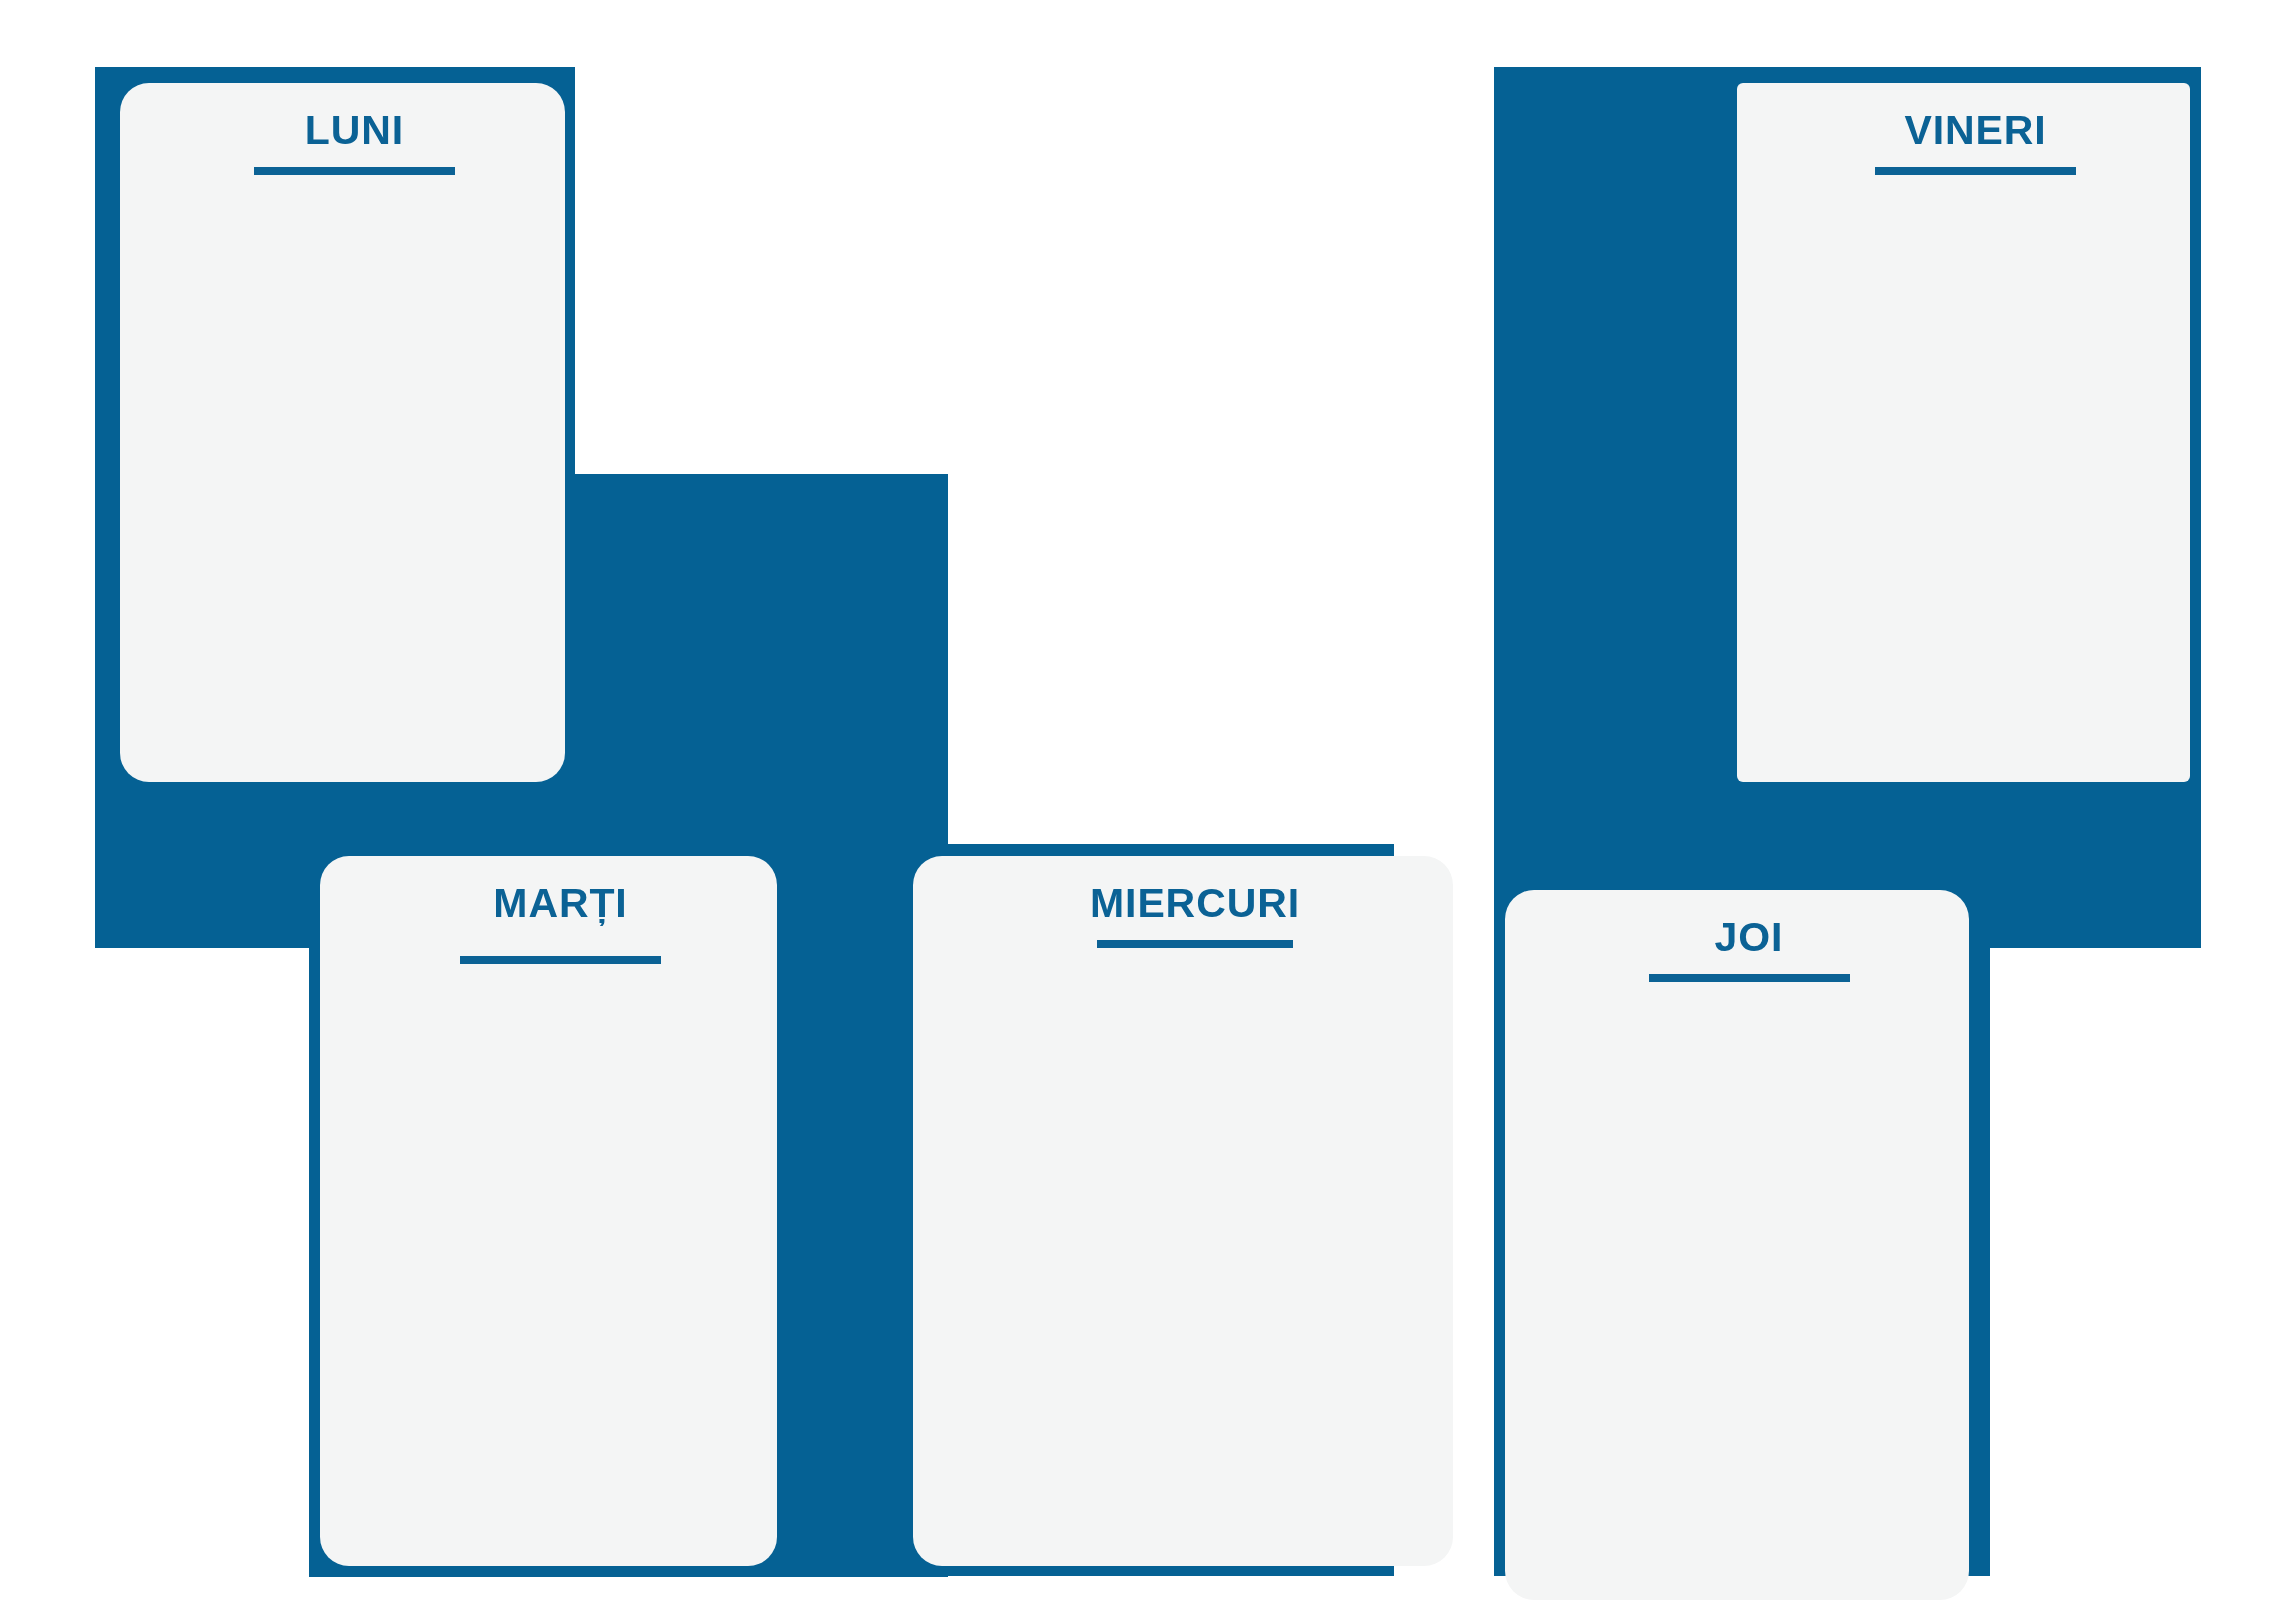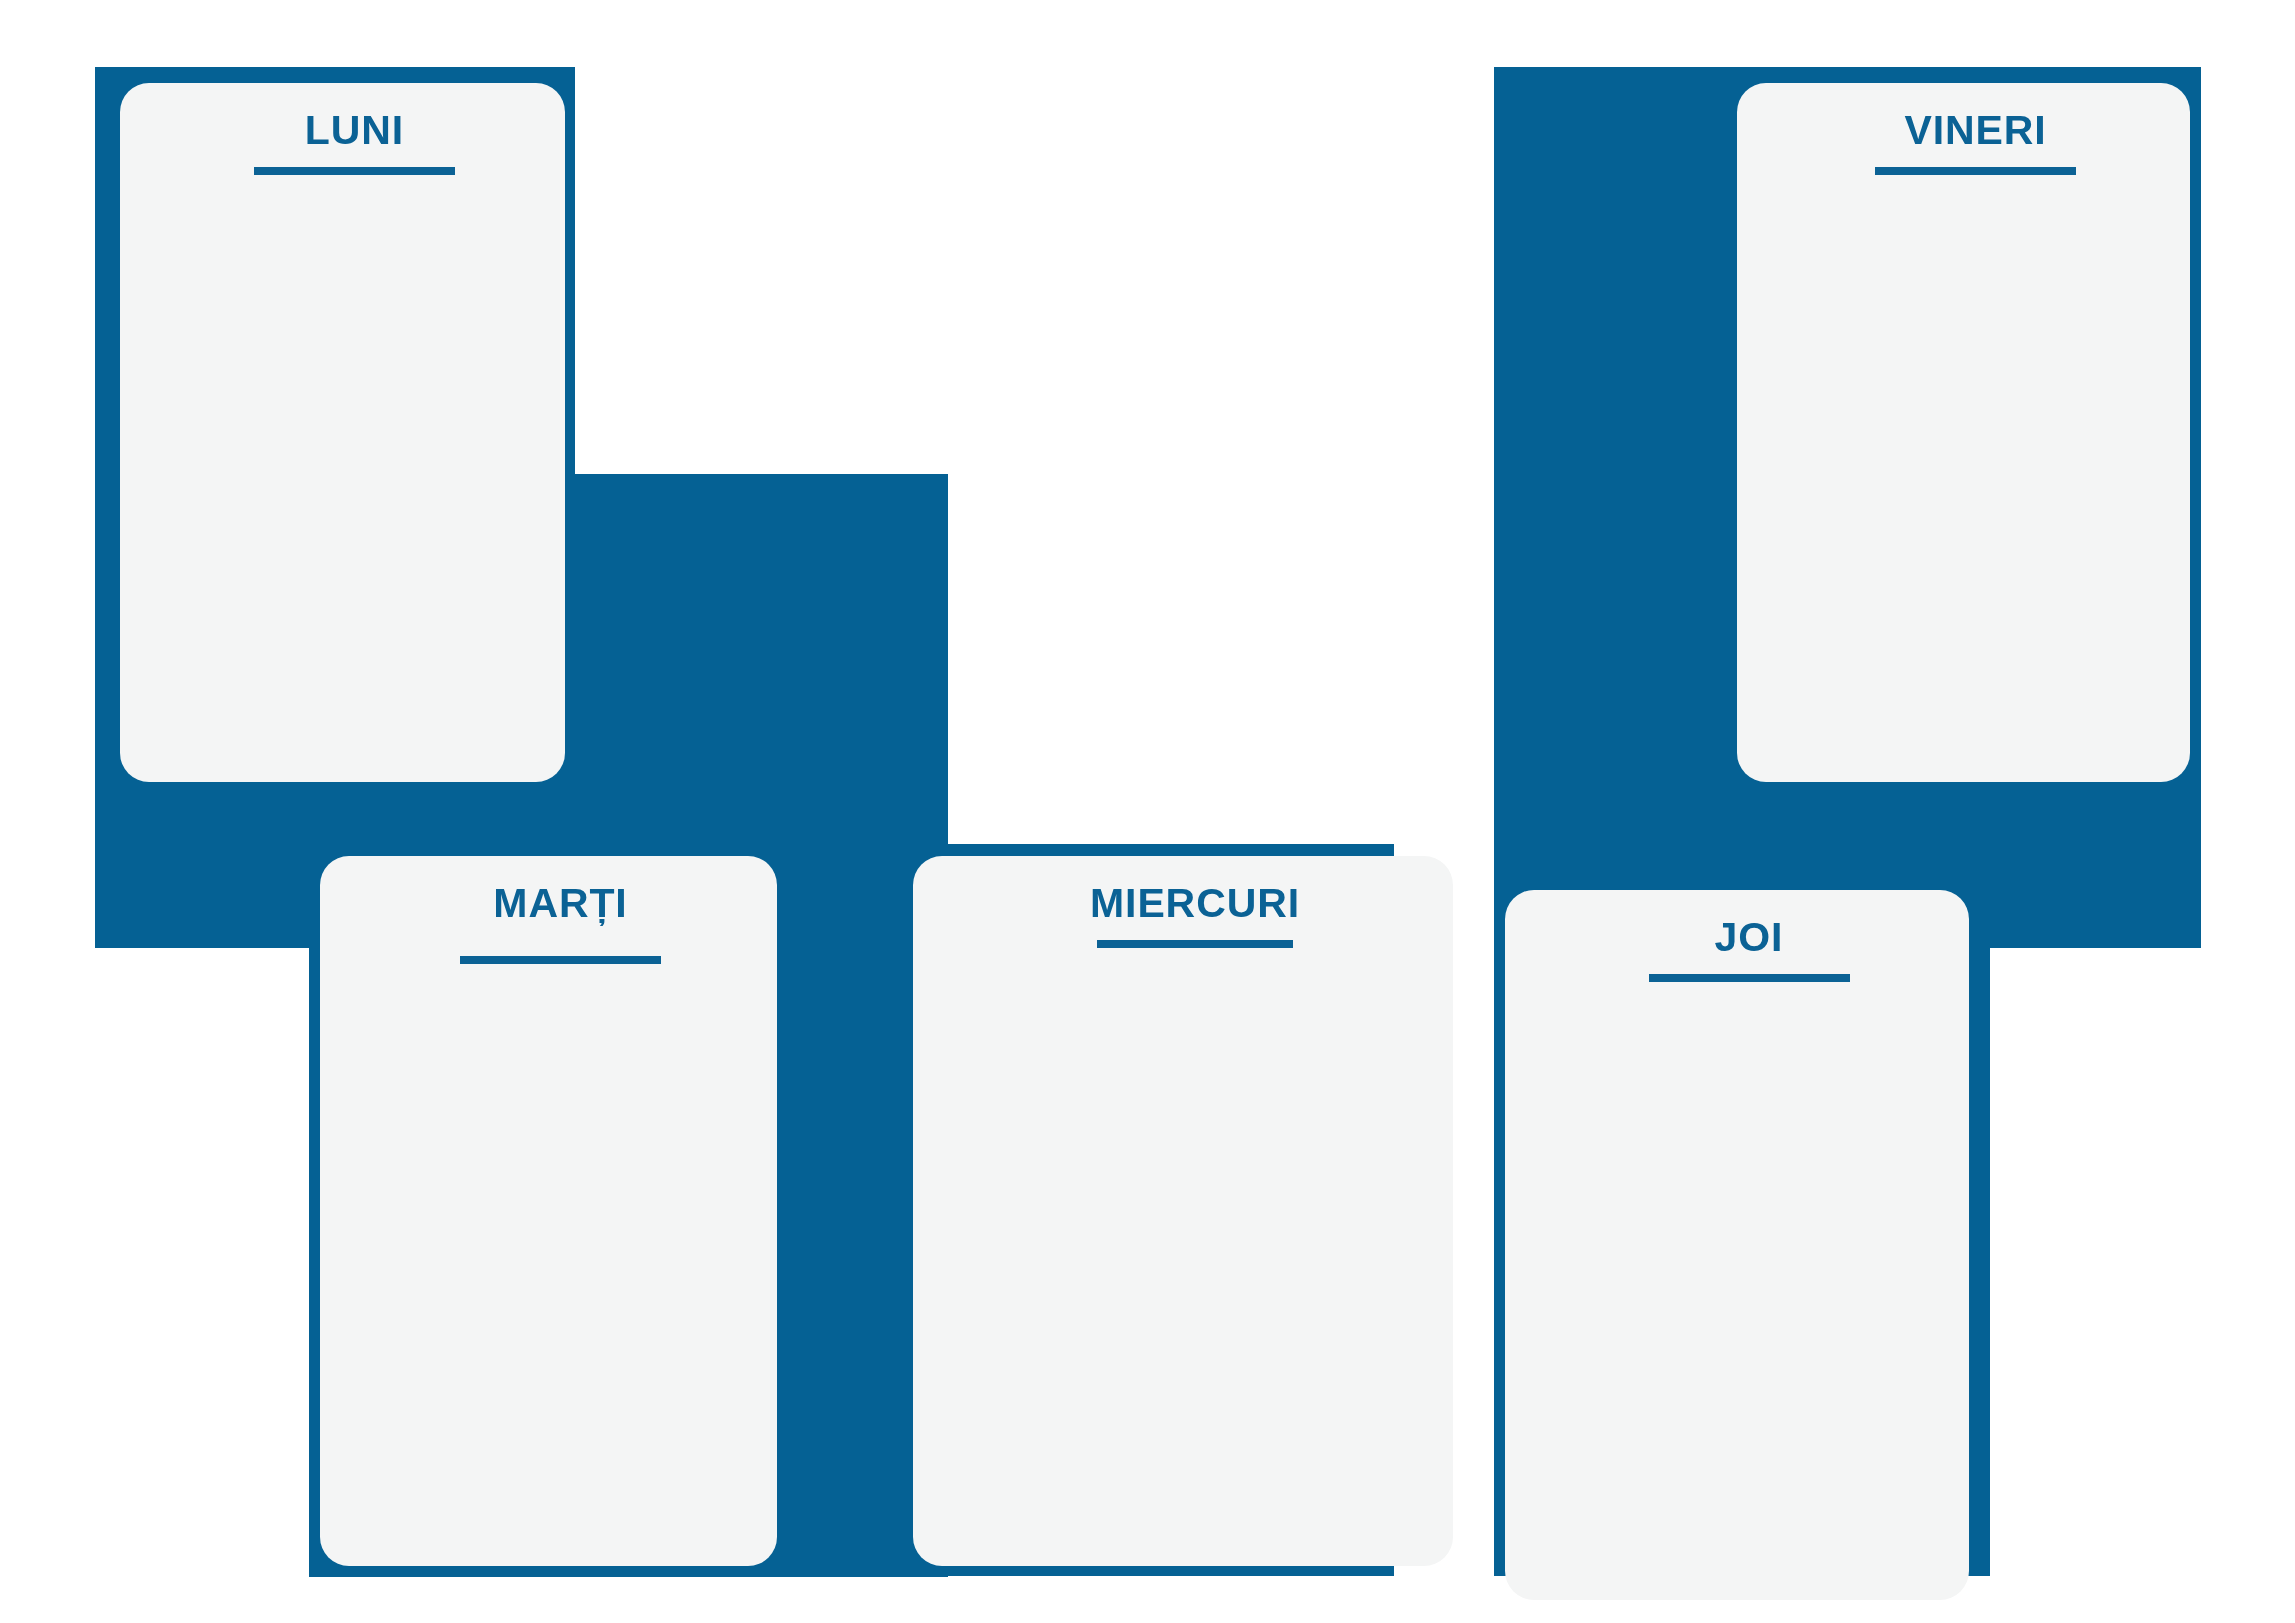--- a/index.html
+++ b/index.html
@@ -47,21 +47,21 @@
     display: flex;
     flex-direction: column;
     align-items: center;
     padding-left: 24px;
   }
 
   .card-luni     { left: 120px;  top: 83px;  width: 445px;  height: 699px; }
   .card-marti    { left: 320px;  top: 856px; width: 457px;  height: 710px; gap: 16px; }
   .card-miercuri { left: 913px; top: 856px; width: 540px; height: 710px; }
   .card-joi      { left: 1505px; top: 856px; width: 464px; height: 710px; margin-top: 34px; }
-  .card-vineri   { left: 1737px; top: 83px;  width: 453px;  height: 699px; }
+  .card-vineri   { left: 1737px; top: 83px;  width: 453px;  height: 699px; border-radius: 6px; }
 
   .day-title {
     font-family: "Liberation Sans", sans-serif;
     font-weight: 700;
     font-size: 41px;
     line-height: 1.0;
     letter-spacing: 0.9px;
     color: #0b6295;
     text-transform: uppercase;
     white-space: nowrap;

